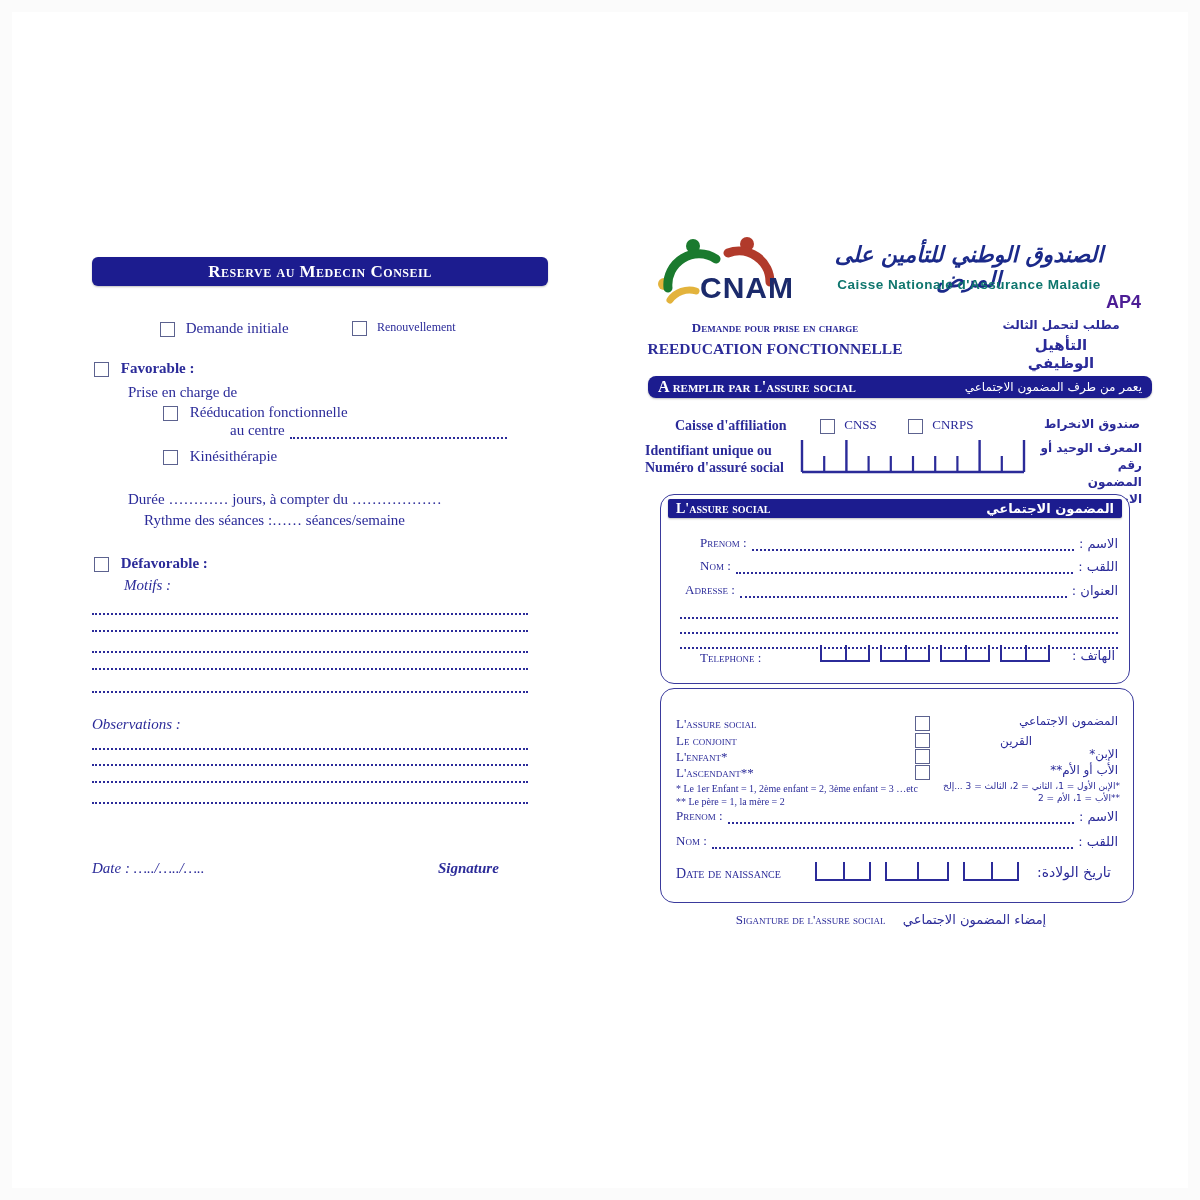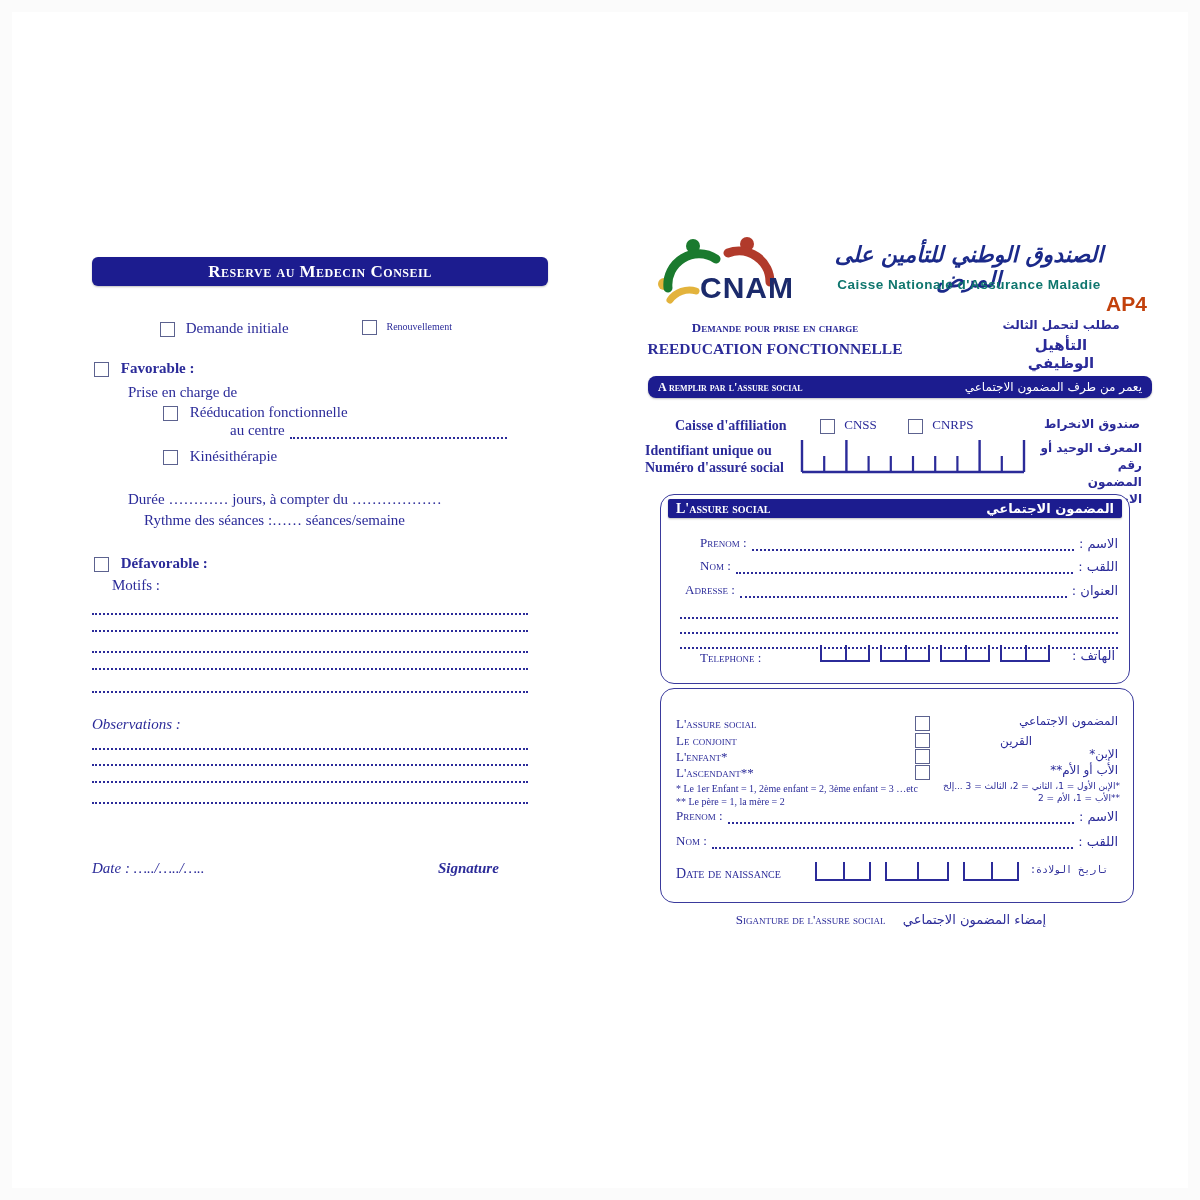--- a/index.html
+++ b/index.html
@@ -46,21 +46,21 @@
 <div id="sheet">
 
   <div class="abs navybar sc b" style="left:92px;top:257px;width:456px;height:29px;font-size:17px;letter-spacing:.5px;">
     <span>Reserve au Medecin Conseil</span>
   </div>
 
   <div class="abs" style="left:160px;top:320px;font-size:15px;">
     <span class="cb"></span>
     <span style="margin-left:7px;">Demande initiale</span>
   </div>
-  <div class="abs" style="left:362px;top:320px;font-size:10px;">
+  <div class="abs" style="left:352px;top:320px;font-size:12px;">
     <span class="cb"></span>
     <span style="margin-left:7px;">Renouvellement</span>
   </div>
 
   <div class="abs" style="left:94px;top:360px;font-size:15px;">
     <span class="cb"></span>
     <span class="b" style="margin-left:8px;">Favorable :</span>
   </div>
   <div class="abs" style="left:128px;top:384px;font-size:15px;">Prise en charge de</div>
 
@@ -77,21 +77,21 @@
     <span style="margin-left:8px;">Kinésithérapie</span>
   </div>
 
   <div class="abs" style="left:128px;top:491px;font-size:15px;">Durée ………… jours,  à compter du ………………</div>
   <div class="abs" style="left:144px;top:512px;font-size:15px;">Rythme des séances :…… séances/semaine</div>
 
   <div class="abs" style="left:94px;top:555px;font-size:15px;">
     <span class="cb"></span>
     <span class="b" style="margin-left:8px;">Défavorable :</span>
   </div>
-  <div class="abs" style="left:112px;top:577px;font-size:15px;">Motifs :</div>
+  <div class="abs" style="left:124px;top:577px;font-size:15px;font-style:italic;">Motifs :</div>
 
   <div class="abs dotline" style="left:92px;top:613px;width:436px;"></div>
   <div class="abs dotline" style="left:92px;top:630px;width:436px;"></div>
   <div class="abs dotline" style="left:92px;top:651px;width:436px;"></div>
   <div class="abs dotline" style="left:92px;top:668px;width:436px;"></div>
   <div class="abs dotline" style="left:92px;top:691px;width:436px;"></div>
 
   <div class="abs i" style="left:92px;top:716px;font-size:15px;">Observations :</div>
   <div class="abs dotline" style="left:92px;top:748px;width:436px;"></div>
   <div class="abs dotline" style="left:92px;top:764px;width:436px;"></div>
@@ -107,29 +107,29 @@
       <path d="M 18 64 A 24 24 0 0 1 44 55" stroke="#e3b33c" stroke-width="7" fill="none" stroke-linecap="round"></path>
       <circle cx="41" cy="10" r="7" fill="#1a7a2e"></circle>
       <path d="M 16 52 A 31 31 0 0 1 64 23" stroke="#1a7a2e" stroke-width="9" fill="none" stroke-linecap="round"></path>
       <circle cx="95" cy="8" r="7" fill="#b13a2b"></circle>
       <path d="M 118 46 A 31 31 0 0 0 76 17" stroke="#b13a2b" stroke-width="9" fill="none" stroke-linecap="round"></path>
       <text x="48" y="62" font-family="Liberation Sans, sans-serif" font-size="30" font-weight="bold" fill="#1b2a6b" letter-spacing="1">CNAM</text>
     </svg>
   </div>
   <div class="abs ar b i" style="left:810px;top:242px;width:318px;text-align:center;font-size:22px;color:#1b2a8a;">الصندوق الوطني للتأمين على المرض</div>
   <div class="abs sans b" style="left:810px;top:277px;width:318px;text-align:center;font-size:13.5px;color:#0f766e;letter-spacing:.5px;">Caisse Nationale d'Assurance Maladie</div>
-  <div class="abs sans b" style="left:1106px;top:292px;font-size:21px;color:#c2410c;">AP4</div>
+  <div class="abs sans b" style="left:1106px;top:292px;font-size:18px;color:#4c1d95;">AP4</div>
 
   <div class="abs sc b" style="left:645px;top:320px;width:260px;text-align:center;font-size:13px;">Demande pour prise en charge</div>
   <div class="abs b" style="left:645px;top:340px;width:260px;text-align:center;font-size:15.5px;">REEDUCATION FONCTIONNELLE</div>
   <div class="abs ar b" style="left:1000px;top:318px;width:122px;text-align:center;font-size:12px;">مطلب لتحمل الثالث</div>
   <div class="abs ar b" style="left:1000px;top:336px;width:122px;text-align:center;font-size:15px;">التأهيل الوظيفي</div>
 
   <div class="abs navybar" style="left:648px;top:376px;width:504px;height:22px;border-radius:8px;justify-content:space-between;padding:0 10px;box-sizing:border-box;">
-    <span class="sc b" style="font-size:12px;">A remplir par l'assure social</span>
+    <span class="sc b" style="font-size:16px;">A remplir par l'assure social</span>
     <span class="ar" style="font-size:12px;">يعمر من طرف المضمون الاجتماعي</span>
   </div>
 
   <div class="abs b" style="left:675px;top:418px;font-size:14px;">Caisse d'affiliation</div>
   <div class="abs" style="left:820px;top:417px;font-size:13px;">
     <span class="cb"></span>
     <span class="sc" style="margin-left:6px;">CNSS</span>
   </div>
   <div class="abs" style="left:908px;top:417px;font-size:13px;">
     <span class="cb"></span>
@@ -229,20 +229,20 @@
     <span class="fill"></span>
     <span class="ar">اللقب :</span>
   </div>
 
   <div class="abs sc" style="left:676px;top:866px;font-size:14px;">Date de naissance</div>
   <div class="abs" style="left:815px;top:862px;display:flex;gap:14px;">
     <span class="telgroup" style="width:52px;height:17px;"></span>
     <span class="telgroup" style="width:60px;height:17px;"></span>
     <span class="telgroup" style="width:52px;height:17px;"></span>
   </div>
-  <div class="abs ar" style="left:1030px;top:864px;width:88px;text-align:left;font-size:10px;font-family:Liberation Mono, monospace;">تاريخ الولادة:</div>
+  <div class="abs ar" style="left:1030px;top:864px;width:88px;text-align:center;font-size:14px;">تاريخ الولادة:</div>
 
   <div class="abs" style="left:660px;top:912px;width:472px;text-align:center;font-size:13px;">
     <span class="sc">Siganture de l'assure social</span>
     <span class="ar" style="margin-right:10px;margin-left:14px;">إمضاء المضمون الاجتماعي</span>
   </div>
 
 </div>
 
 </body></html>

